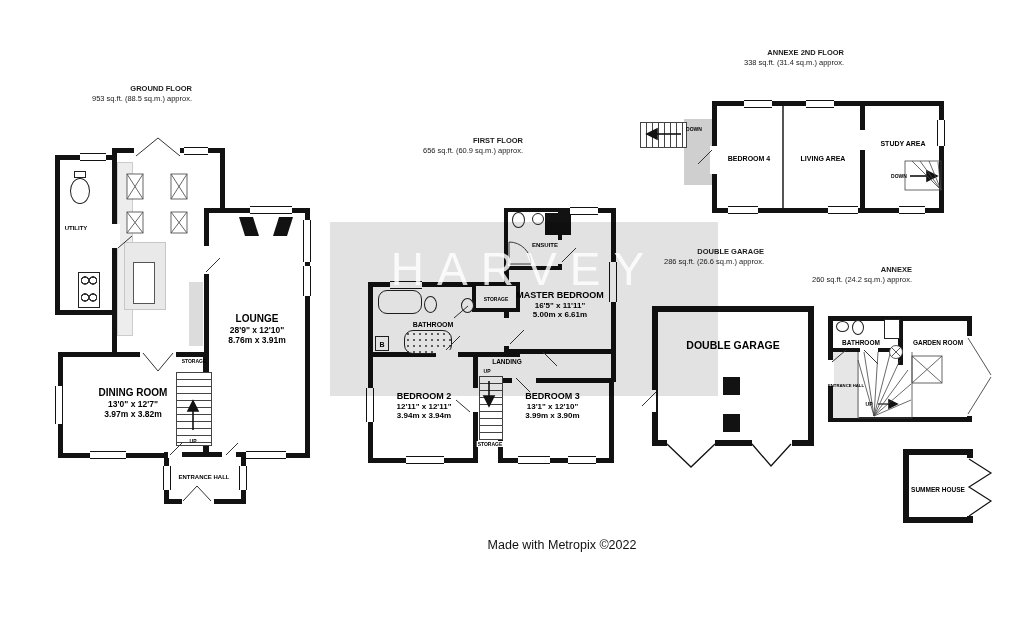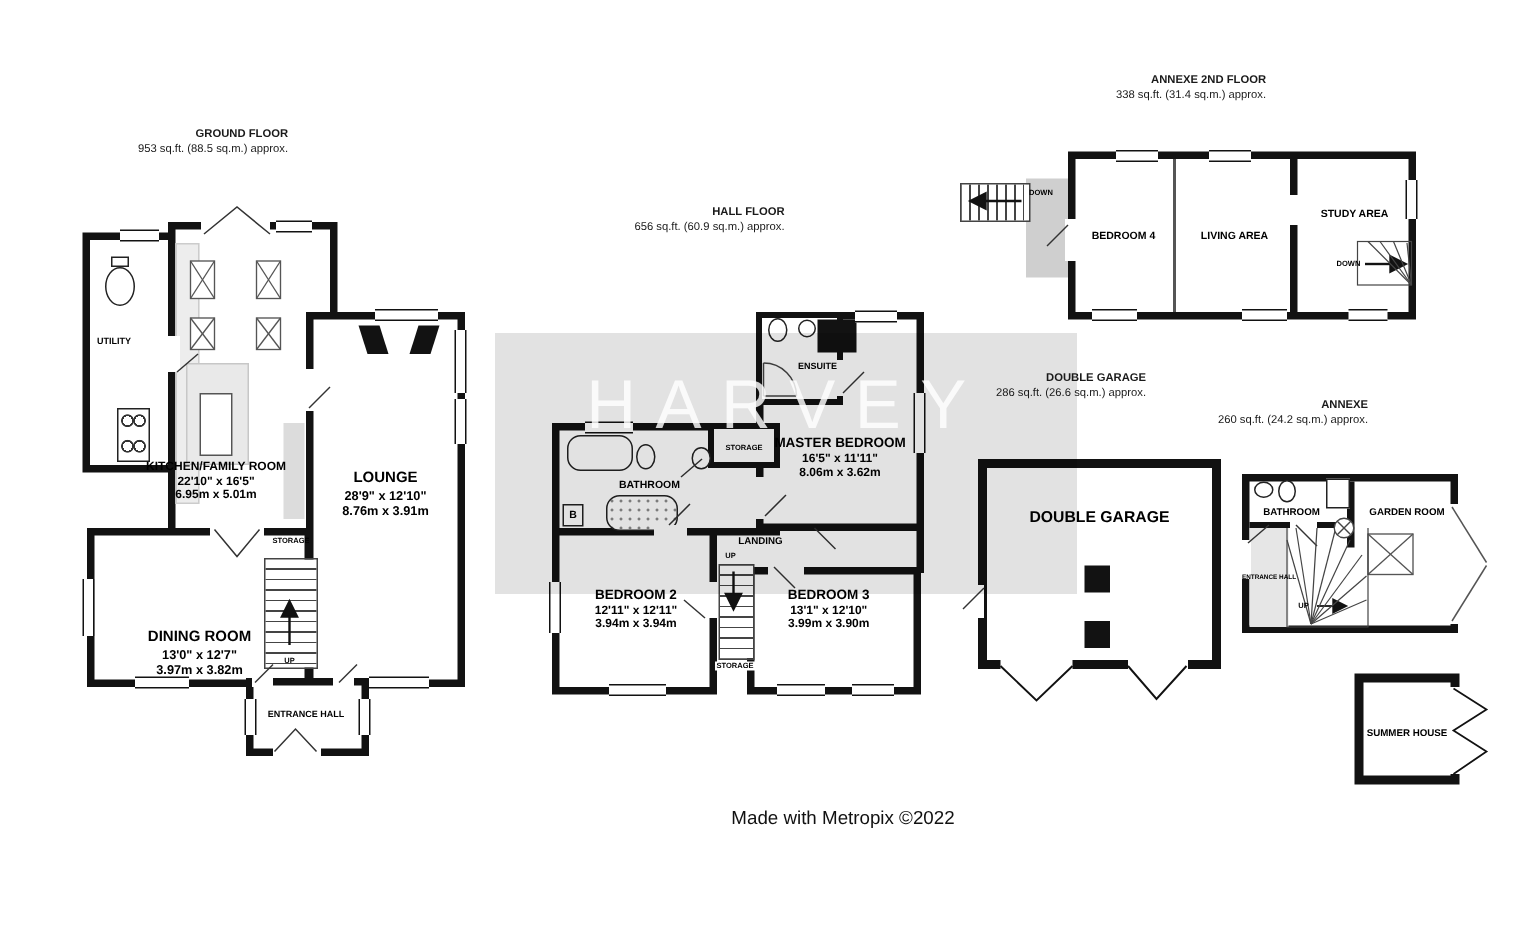--- a/index.html
+++ b/index.html
@@ -255,55 +255,50 @@
 
   <div class="wm-band">
     <div class="wm-text" style="top:24px;">HARVEY</div>
   </div>
 
   <div class="hdr" style="left:142px;top:84px;">
     <div class="t">GROUND FLOOR</div>
     <div>953 sq.ft. (88.5 sq.m.) approx.</div>
   </div>
   <div class="hdr" style="left:473px;top:136px;">
-    <div class="t">HALL FLOOR</div>
+    <div class="t">FIRST FLOOR</div>
     <div>656 sq.ft. (60.9 sq.m.) approx.</div>
   </div>
   <div class="hdr" style="left:794px;top:48px;">
     <div class="t">ANNEXE 2ND FLOOR</div>
     <div>338 sq.ft. (31.4 sq.m.) approx.</div>
   </div>
   <div class="hdr" style="left:714px;top:247px;">
     <div class="t">DOUBLE GARAGE</div>
     <div>286 sq.ft. (26.6 sq.m.) approx.</div>
   </div>
   <div class="hdr" style="left:862px;top:265px;">
     <div class="t">ANNEXE</div>
     <div>260 sq.ft. (24.2 sq.m.) approx.</div>
   </div>
 
-  <div class="rlb" style="left:144px;top:306px;">
-    <div class="rn8">KITCHEN/FAMILY ROOM</div>
-    <div class="dm8">22'10" x 16'5"</div>
-    <div class="dm8">6.95m x 5.01m</div>
-  </div>
   <div class="rlb" style="left:257px;top:313px;">
     <div class="rn">LOUNGE</div>
     <div class="dm">28'9" x 12'10"</div>
     <div class="dm">8.76m x 3.91m</div>
   </div>
-  <div class="rlb" style="left:133px;top:387px;margin-top:32px;">
+  <div class="rlb" style="left:133px;top:387px;">
     <div class="rn">DINING ROOM</div>
     <div class="dm">13'0" x 12'7"</div>
     <div class="dm">3.97m x 3.82m</div>
   </div>
   <div class="rlb" style="left:560px;top:290px;">
     <div class="rn9">MASTER BEDROOM</div>
     <div class="dm8">16'5" x 11'11"</div>
-    <div class="dm8">8.06m x 3.62m</div>
+    <div class="dm8">5.00m x 6.61m</div>
   </div>
   <div class="rlb" style="left:424px;top:391px;">
     <div class="rn9">BEDROOM 2</div>
     <div class="dm8">12'11" x 12'11"</div>
     <div class="dm8">3.94m x 3.94m</div>
   </div>
   <div class="rlb" style="left:529px;top:391px;padding-left:47px;">
     <div class="rn9">BEDROOM 3</div>
     <div class="dm8">13'1" x 12'10"</div>
     <div class="dm8">3.99m x 3.90m</div>

